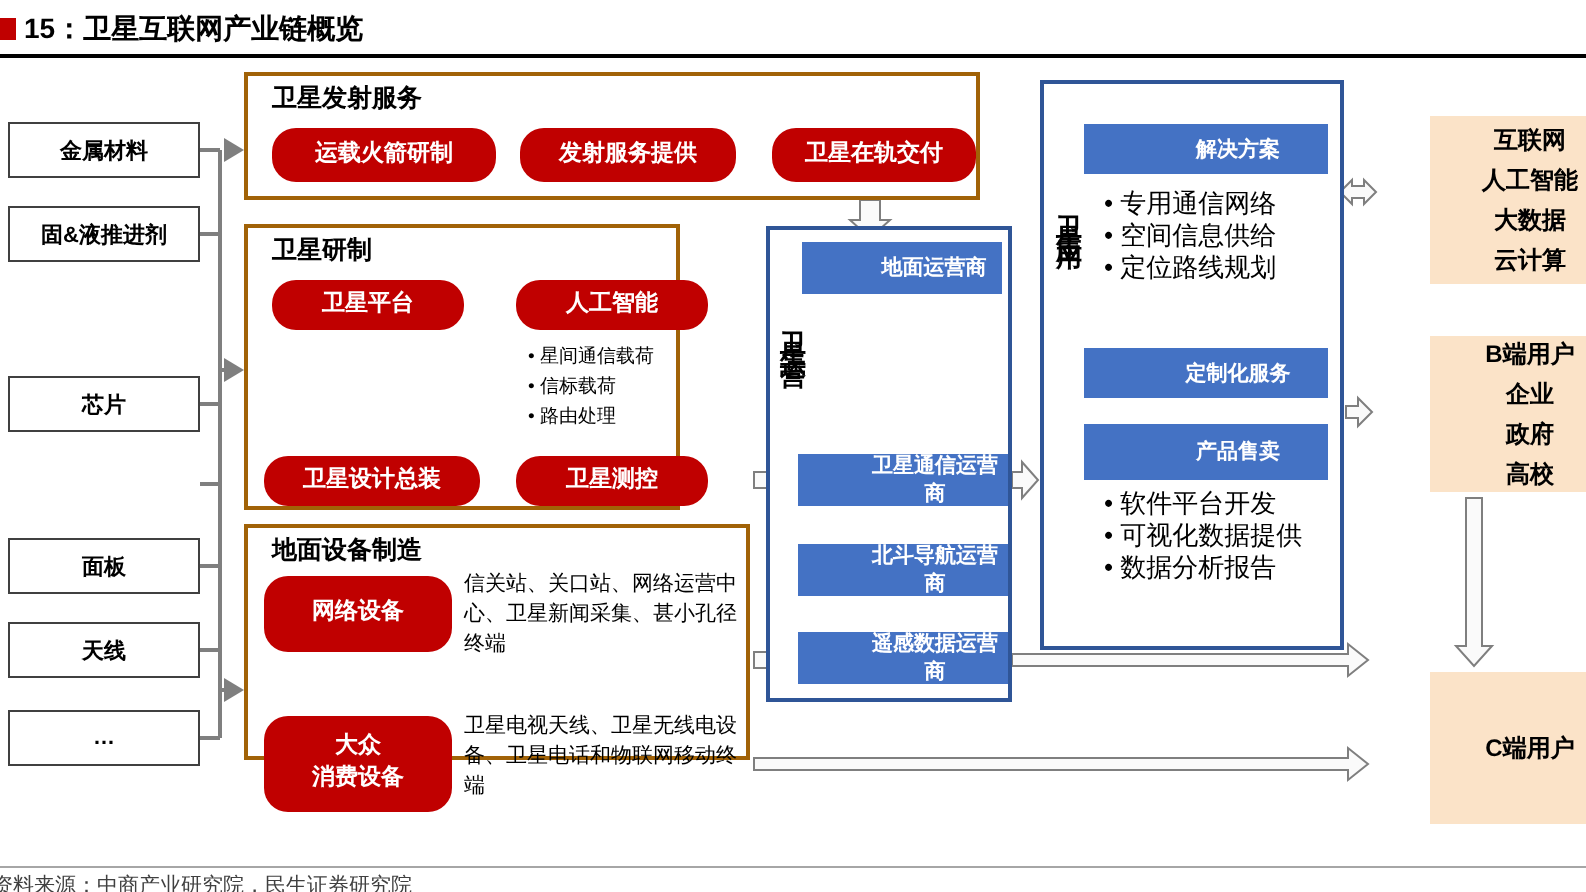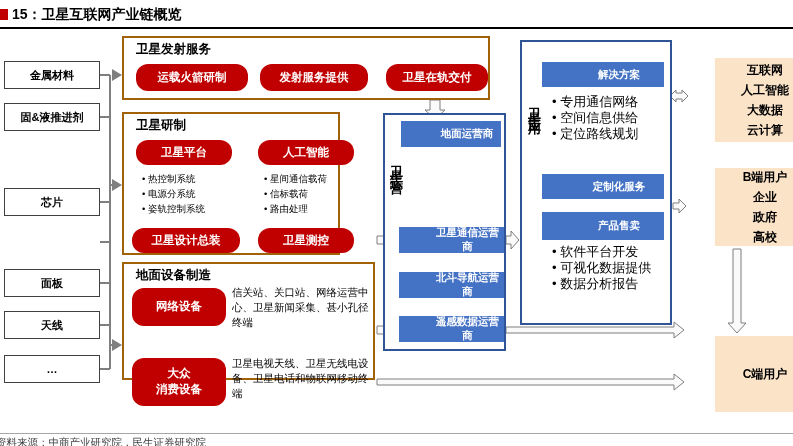--- a/index.html
+++ b/index.html
@@ -91,25 +91,20 @@
     <div class="group-title">卫星发射服务</div>
     <div class="red-item" style="left:12px;  top:26px; width:112px; height:27px">运载火箭研制</div>
     <div class="red-item" style="left:136px; top:26px; width:108px; height:27px">发射服务提供</div>
     <div class="red-item" style="left:262px; top:26px; width:102px; height:27px">卫星在轨交付</div>
   </div>
 
   <div class="group" style="left:122px; top:112px; width:218px; height:143px">
     <div class="group-title">卫星研制</div>
     <div class="red-item" style="left:12px;  top:26px; width:96px; height:25px">卫星平台</div>
     <div class="red-item" style="left:134px; top:26px; width:96px; height:25px">人工智能</div>
-    <div class="bullets b-sm" style="left:18px; top:57px">
-      <div class="bullet">热控制系统</div>
-      <div class="bullet">电源分系统</div>
-      <div class="bullet">姿轨控制系统</div>
-    </div>
     <div class="bullets b-sm" style="left:140px; top:57px">
       <div class="bullet">星间通信载荷</div>
       <div class="bullet">信标载荷</div>
       <div class="bullet">路由处理</div>
     </div>
     <div class="red-item" style="left:8px;   top:114px; width:108px; height:25px">卫星设计总装</div>
     <div class="red-item" style="left:134px; top:114px; width:96px;  height:25px">卫星测控</div>
   </div>
 
   <div class="group" style="left:122px; top:262px; width:253px; height:118px">

